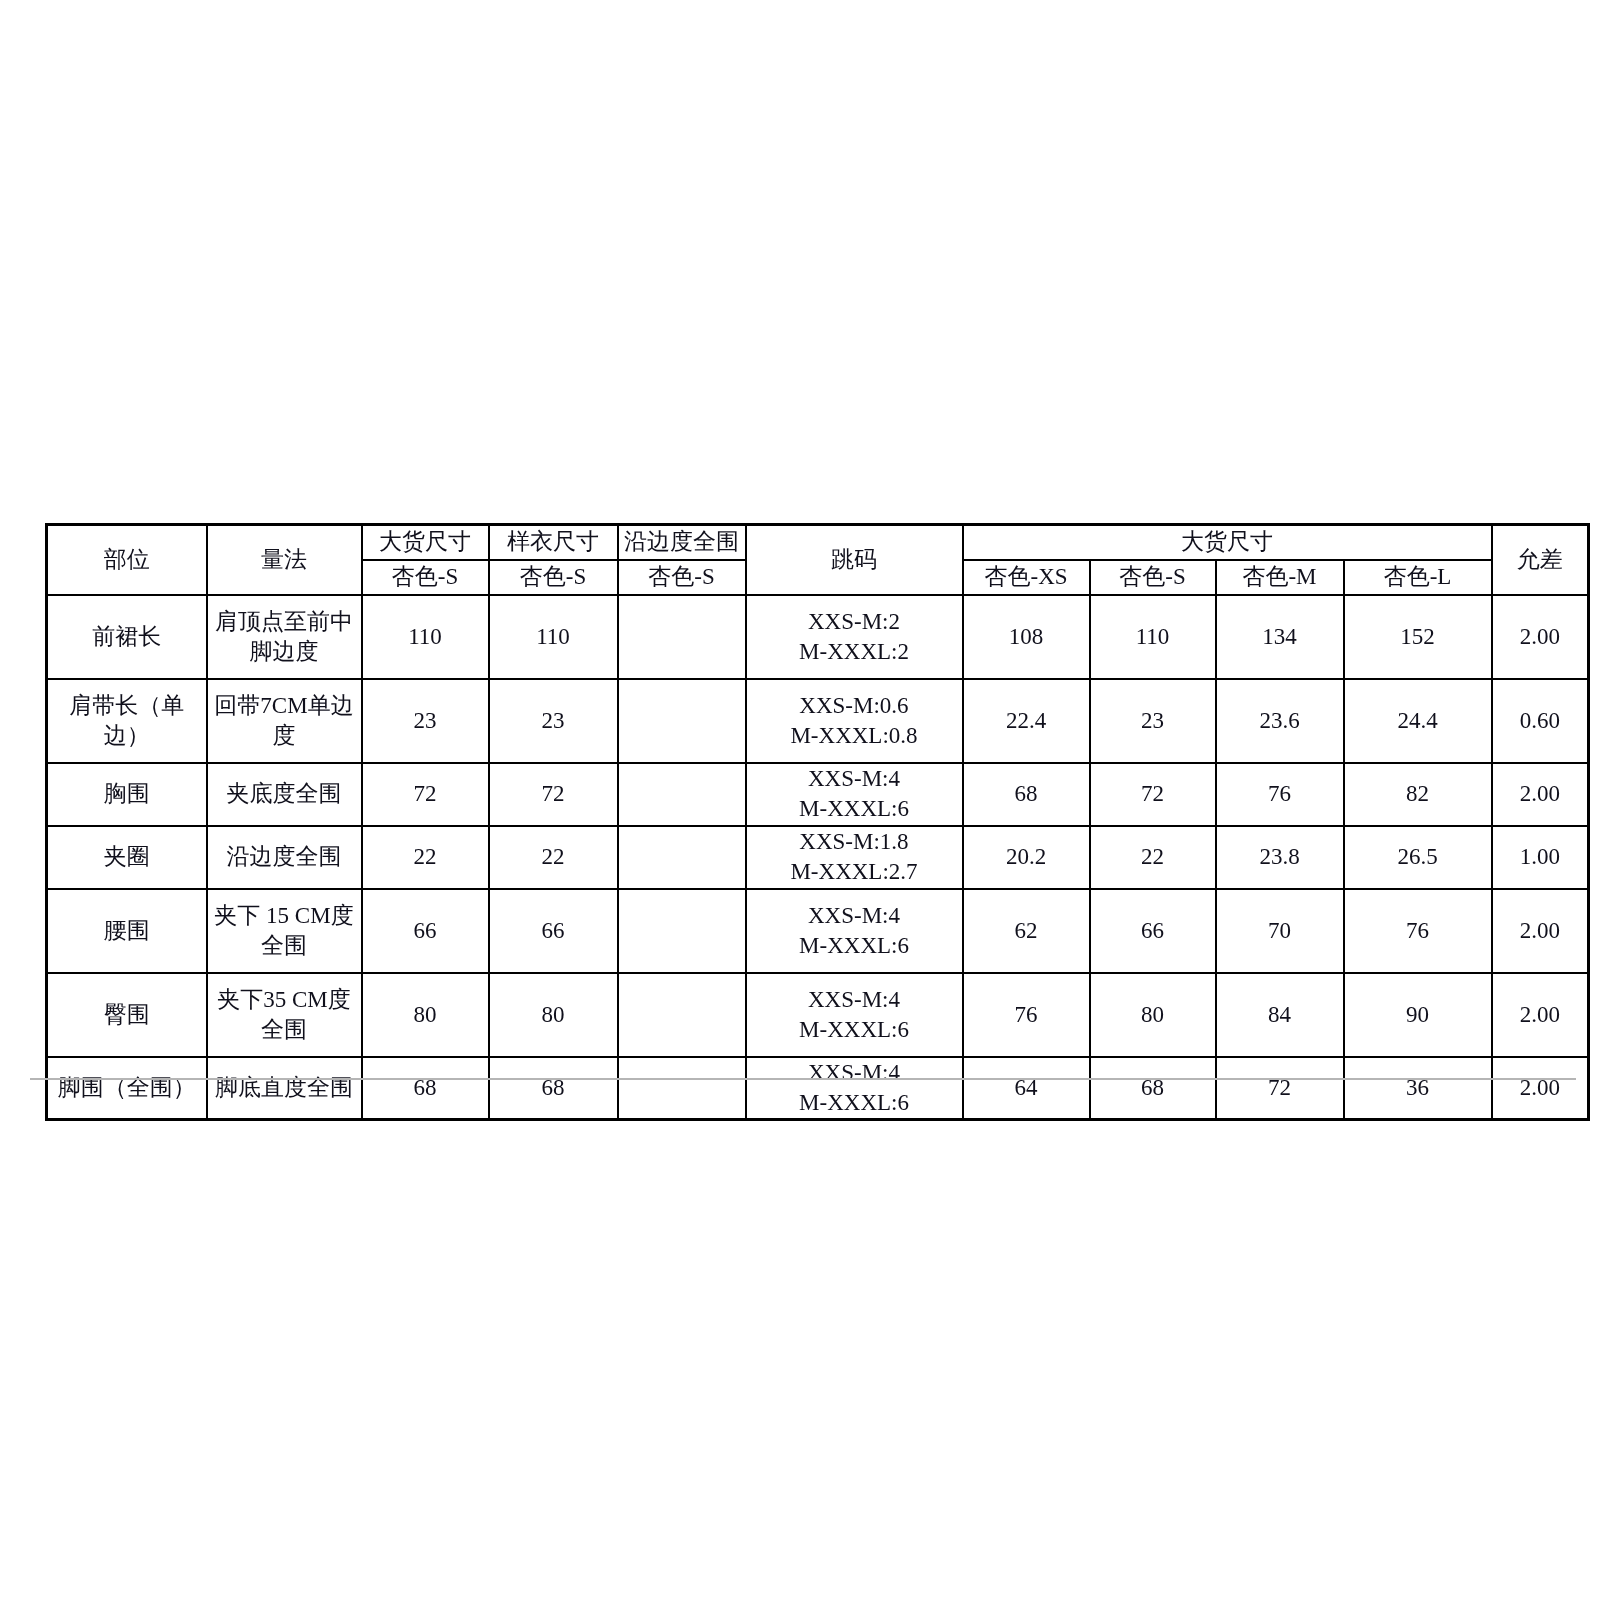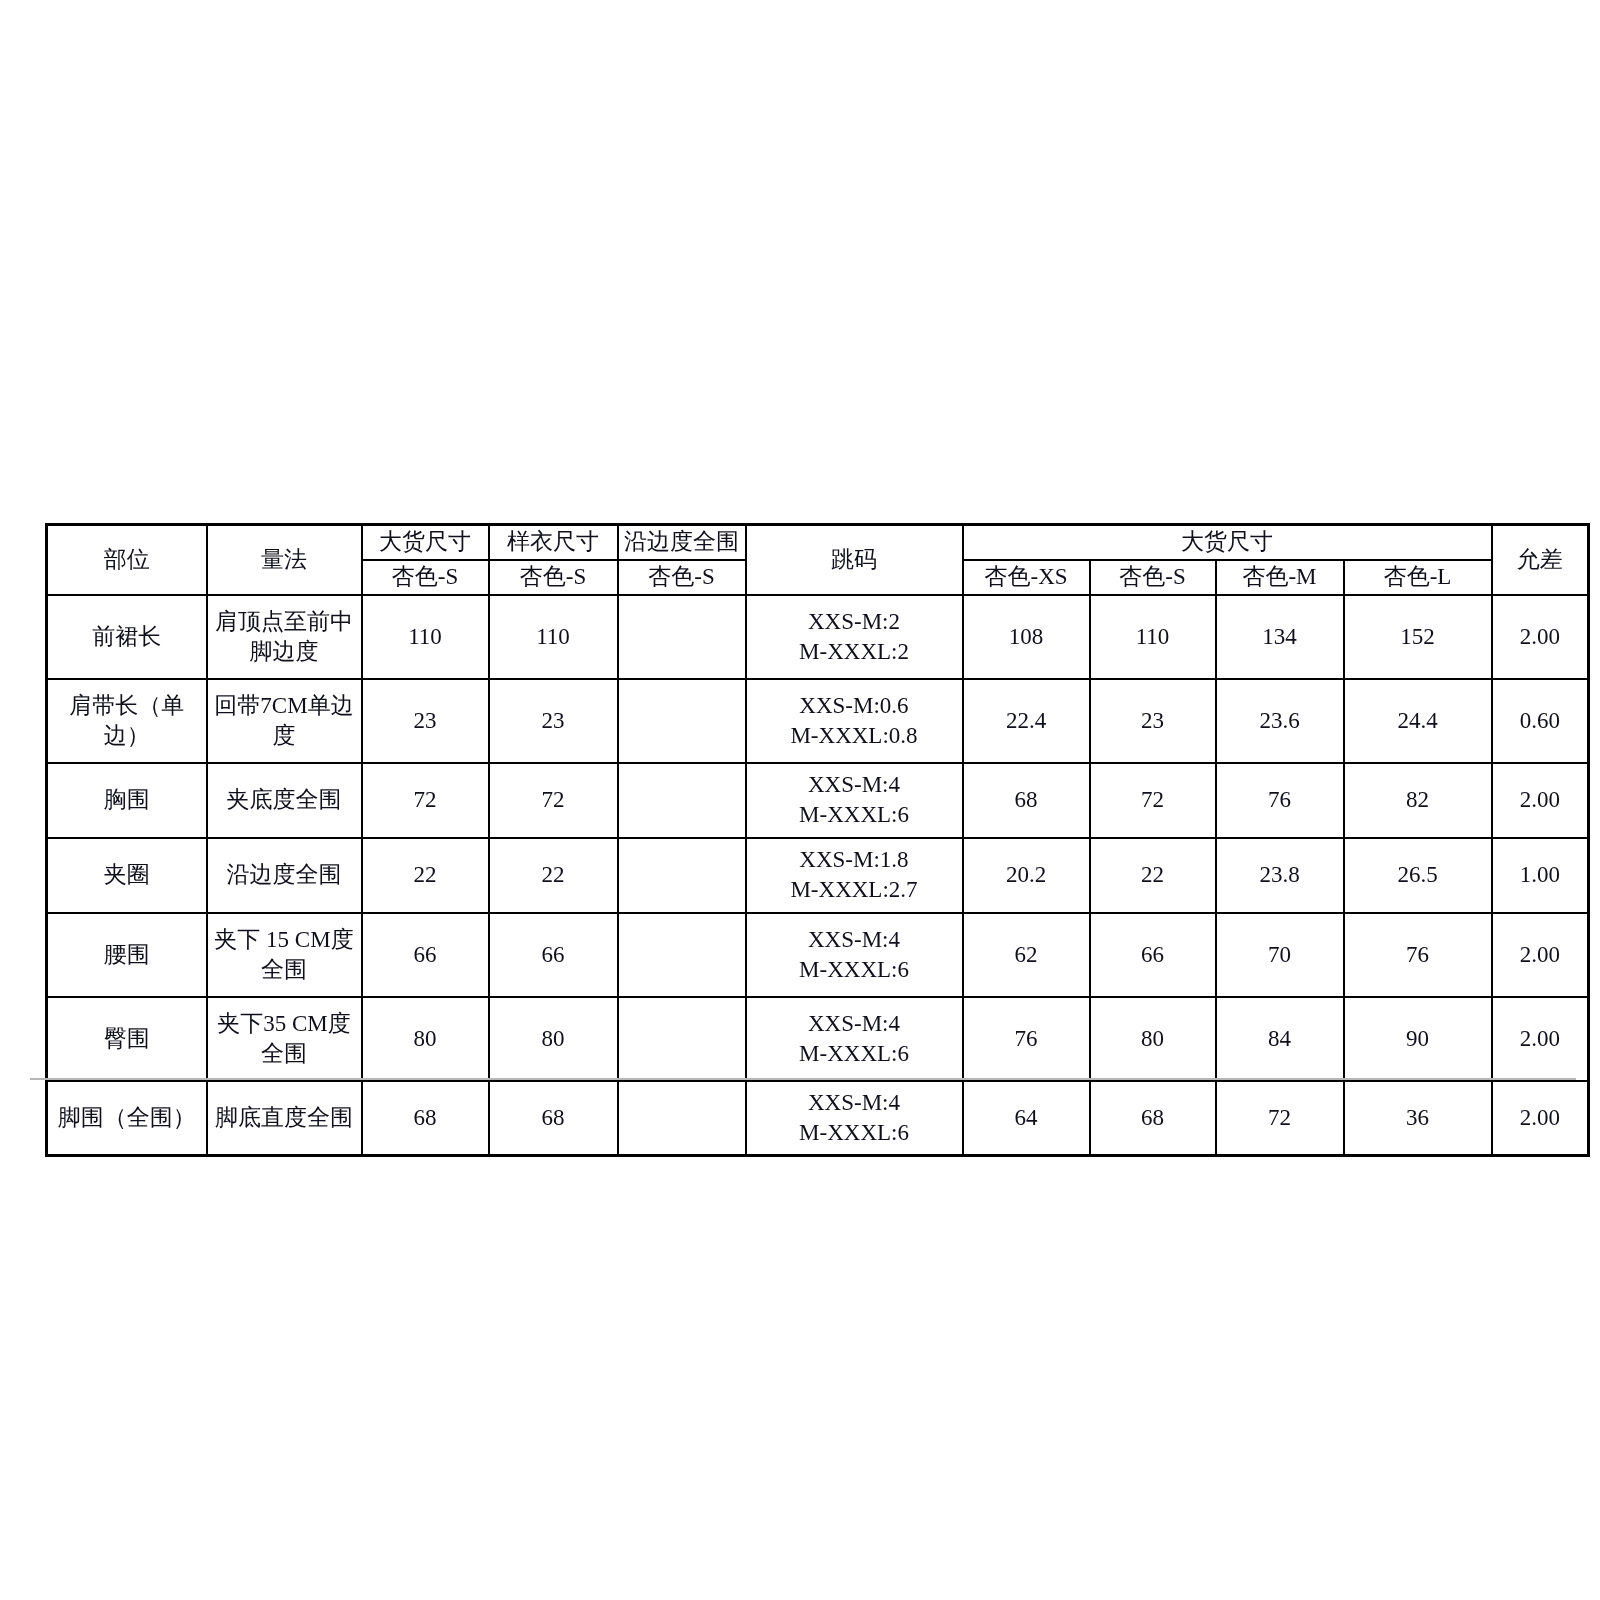--- a/index.html
+++ b/index.html
@@ -25,21 +25,21 @@
     font-weight: normal;
     font-size: 23px;
     padding: 0 3px;
     text-align: center;
     vertical-align: middle;
     line-height: 1.3;
     overflow: hidden;
   }
   tr.hh  { height: 35px; }
   tr.r70 { height: 84px; }
-  tr.r62 { height: 75px; font-family: Liberation Serif, serif; }
+  tr.r62 { height: 63px; font-family: Liberation Serif, serif; }
   td.grading {
     text-align: left;
     white-space: pre-line;
     padding-left: 6px;
     border-radius: 28px;
   }
   .bottom-remnant {
     position: absolute;
     left: 30px;
     top: 1078px;

